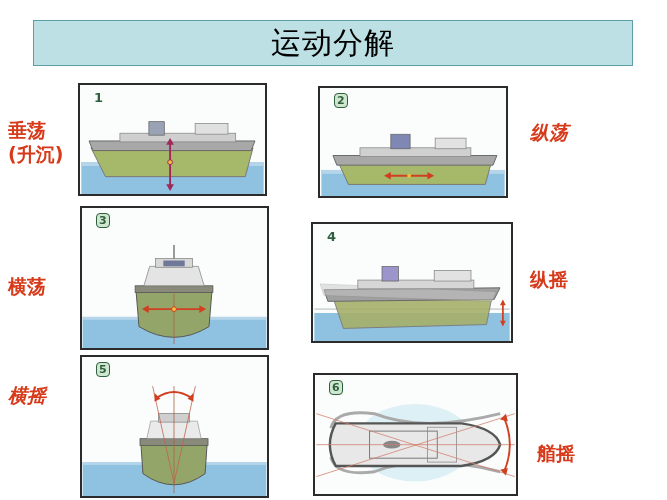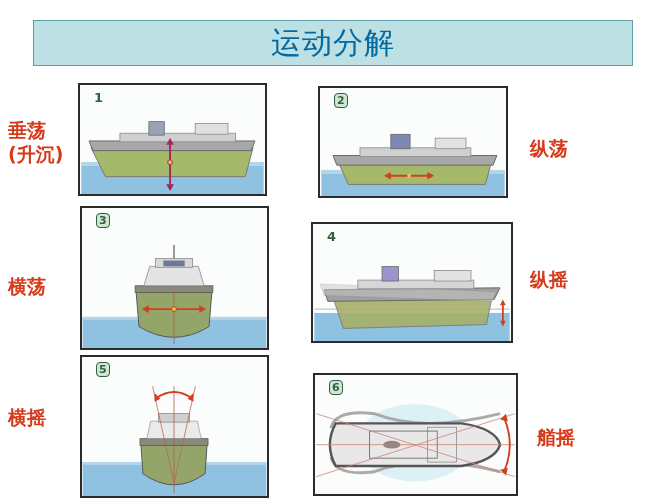--- a/index.html
+++ b/index.html
@@ -1,18 +1,18 @@
 <!DOCTYPE html>
 <html><head>
 <meta charset="utf-8">
 <style>
   html,body{margin:0;padding:0;}
   body{width:667px;height:500px;background:#ffffff;position:relative;overflow:hidden;font-family:"DejaVu Sans",sans-serif;}
   .title-bar{position:absolute;left:33px;top:20px;width:600px;height:46px;background:#bde0e5;border:1px solid #5f9ea6;box-sizing:border-box;display:flex;align-items:center;justify-content:center;}
-  .title-text{font-family:"DejaVu Serif",serif;font-size:30px;color:#0369a1;letter-spacing:1px;}
+  .title-text{font-family:"DejaVu Serif",serif;font-size:30px;color:#000000;letter-spacing:1px;}
   .panel{position:absolute;border:2px solid #2b2b2b;box-sizing:border-box;background:#fbfcfc;overflow:hidden;}
   .panel svg{position:absolute;left:0;top:0;width:100%;height:100%;}
   .num{position:absolute;left:14px;top:5px;font-size:13px;font-weight:bold;color:#2f5f3f;font-family:"DejaVu Sans",sans-serif;}
   .num.circ{border:1.5px solid #2f5f3f;border-radius:4px;background:#cfe6cf;padding:0 2px;line-height:13px;font-size:11px;}
   .label{position:absolute;color:#d63a1a;font-size:19px;font-weight:bold;line-height:24px;font-family:"DejaVu Sans",sans-serif;}
 </style>
 </head>
 <body>
 
 <div class="title-bar">
@@ -49,21 +49,21 @@
     <rect x="40" y="62" width="115" height="9" fill="#d0d0d0" stroke="#888" stroke-width="0.8"></rect>
     <rect x="72" y="48" width="20" height="15" fill="#7f88b5" stroke="#666" stroke-width="0.8"></rect>
     <rect x="118" y="52" width="32" height="11" fill="#e2e2e2" stroke="#888" stroke-width="0.8"></rect>
     <line x1="68" y1="91" x2="114" y2="91" stroke="#d04020" stroke-width="2"></line>
     <polygon points="72,87 65,91 72,95" fill="#d04020"></polygon>
     <polygon points="110,87 117,91 110,95" fill="#d04020"></polygon>
     <circle cx="91" cy="91" r="2" fill="#f0c040"></circle>
   </svg>
   <span class="num circ">2</span>
 </div>
-<div class="label" style="left:530px;top:136px;">纵荡</div>
+<div class="label" style="left:530px;top:120px;font-style:italic;">纵荡</div>
 
 <div class="label" style="left:8px;top:274px;">横荡</div>
 <div class="panel" style="left:80px;top:206px;width:189px;height:144px;">
   <svg viewBox="0 0 189 144">
     <rect x="0" y="112" width="189" height="32" fill="#8fc1e0"></rect>
     <rect x="0" y="112" width="189" height="3" fill="#b5d6ea"></rect>
     <path d="M 55,86 L 133,86 L 130,122 Q 94,144 58,122 Z" fill="#94a56a" stroke="#555" stroke-width="1"></path>
     <rect x="54" y="80" width="80" height="7" fill="#8a8a7a" stroke="#555" stroke-width="0.8"></rect>
     <polygon points="63,80 125,80 119,60 69,60" fill="#e4e4e4" stroke="#888" stroke-width="0.8"></polygon>
     <rect x="75" y="52" width="38" height="9" fill="#d8d8d8" stroke="#888" stroke-width="0.8"></rect>
@@ -89,21 +89,21 @@
     <rect x="70" y="44" width="17" height="15" fill="#9a96cc" stroke="#666" stroke-width="0.8"></rect>
     <rect x="124" y="48" width="38" height="11" fill="#e2e2e2" stroke="#888" stroke-width="0.8"></rect>
     <line x1="195" y1="80" x2="195" y2="104" stroke="#d04020" stroke-width="1.8"></line>
     <polygon points="192,84 195,78 198,84" fill="#d04020"></polygon>
     <polygon points="192,100 195,106 198,100" fill="#d04020"></polygon>
   </svg>
   <span class="num">4</span>
 </div>
 <div class="label" style="left:530px;top:267px;">纵摇</div>
 
-<div class="label" style="left:8px;top:405px;">横摇</div>
+<div class="label" style="left:8px;top:383px;font-style:italic;">横摇</div>
 <div class="panel" style="left:80px;top:355px;width:189px;height:143px;">
   <svg viewBox="0 0 189 143">
     <rect x="0" y="108" width="189" height="35" fill="#8fc1e0"></rect>
     <rect x="0" y="108" width="189" height="3" fill="#b5d6ea"></rect>
     <path d="M 60,90 L 128,90 L 126,120 Q 94,143 62,120 Z" fill="#94a56a" stroke="#555" stroke-width="1"></path>
     <rect x="59" y="84" width="70" height="7" fill="#8a8a7a" stroke="#555" stroke-width="0.8"></rect>
     <polygon points="66,84 122,84 118,66 70,66" fill="#e6e6e6" stroke="#888" stroke-width="0.8" opacity="0.8"></polygon>
     <rect x="78" y="58" width="32" height="9" fill="#cfcfcf" stroke="#888" stroke-width="0.8"></rect>
     <line x1="94" y1="30" x2="94" y2="140" stroke="#aa6040" stroke-width="0.8"></line>
     <line x1="94" y1="130" x2="72" y2="30" stroke="#c06050" stroke-width="0.8"></line>
@@ -126,13 +126,13 @@
     <ellipse cx="78" cy="72" rx="9" ry="4" fill="#888"></ellipse>
     <line x1="0" y1="72" x2="205" y2="72" stroke="#d08070" stroke-width="0.8"></line>
     <line x1="0" y1="105" x2="205" y2="40" stroke="#d08070" stroke-width="0.8"></line>
     <line x1="0" y1="40" x2="205" y2="105" stroke="#d08070" stroke-width="0.8"></line>
     <path d="M 194,44 Q 206,72 194,100" fill="none" stroke="#d04020" stroke-width="2"></path>
     <polygon points="190,46 196,40 198,48" fill="#d04020"></polygon>
     <polygon points="190,98 196,104 198,96" fill="#d04020"></polygon>
   </svg>
   <span class="num circ">6</span>
 </div>
-<div class="label" style="left:537px;top:425px;">艏摇</div>
+<div class="label" style="left:537px;top:441px;">艏摇</div>
 
 </body></html>

